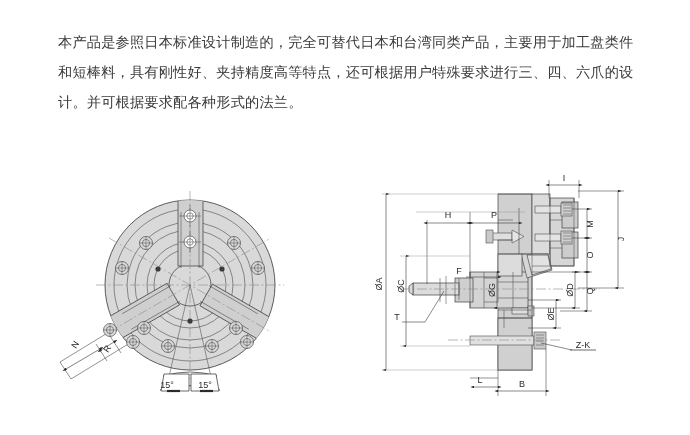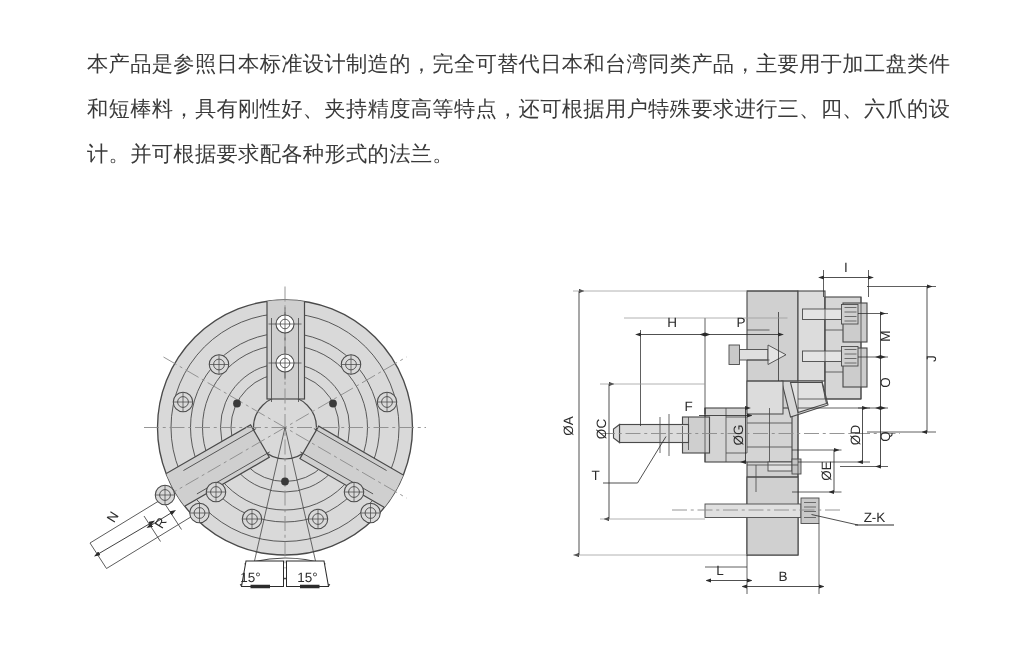--- a/index.html
+++ b/index.html
@@ -25,21 +25,21 @@
   .desc {
     position: absolute;
     left: 58px;
     top: 28px;
     width: 584px;
     font-size: 14.2px;
     line-height: 30px;
     color: #3a3a3a;
     letter-spacing: 0.2px;
     text-align: left;
-    font-family: Liberation Sans, sans-serif;
+    font-family: Liberation Mono, monospace;
   }
   .desc p { margin: 0; }
 
   
   #drawings {
     position: absolute;
     left: 0;
     top: 150px;
     width: 690px;
     height: 285px;

